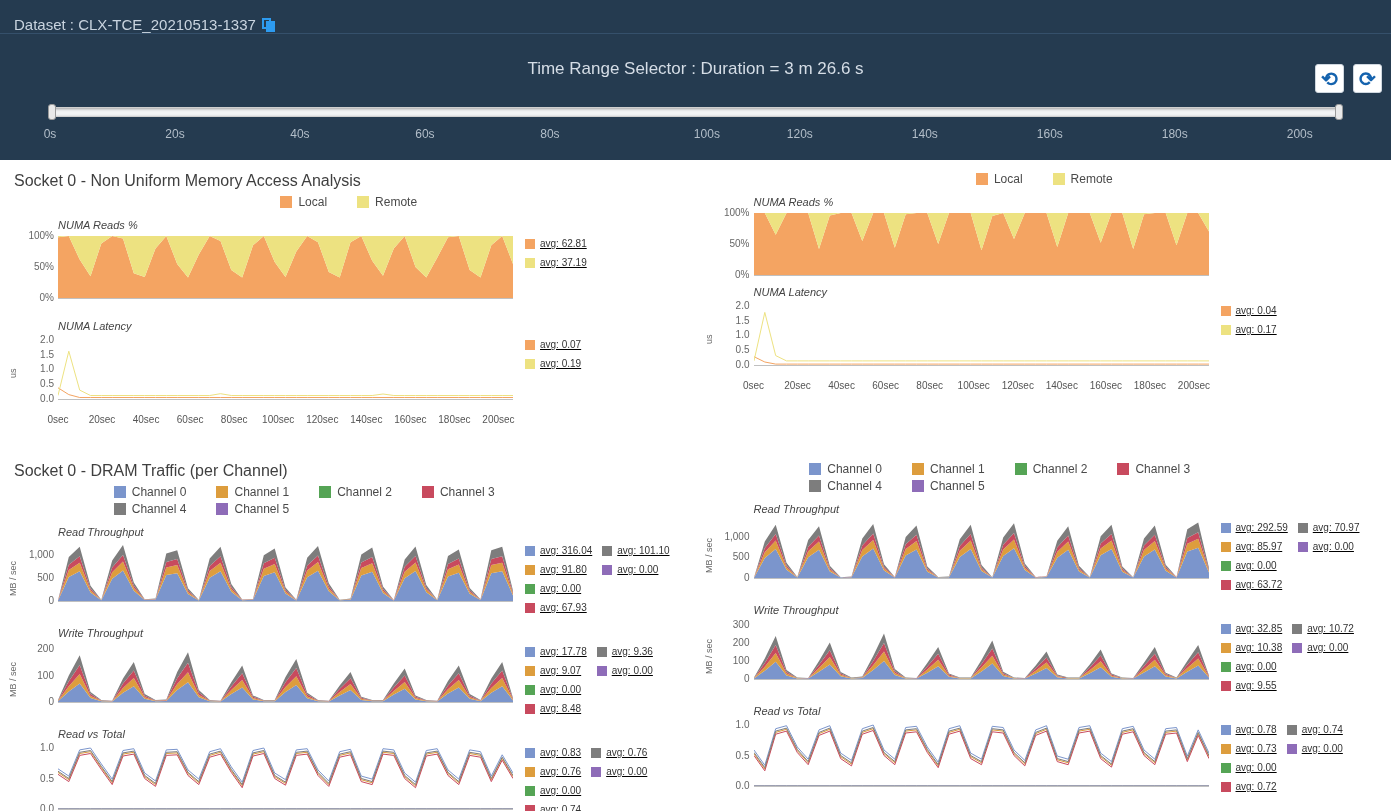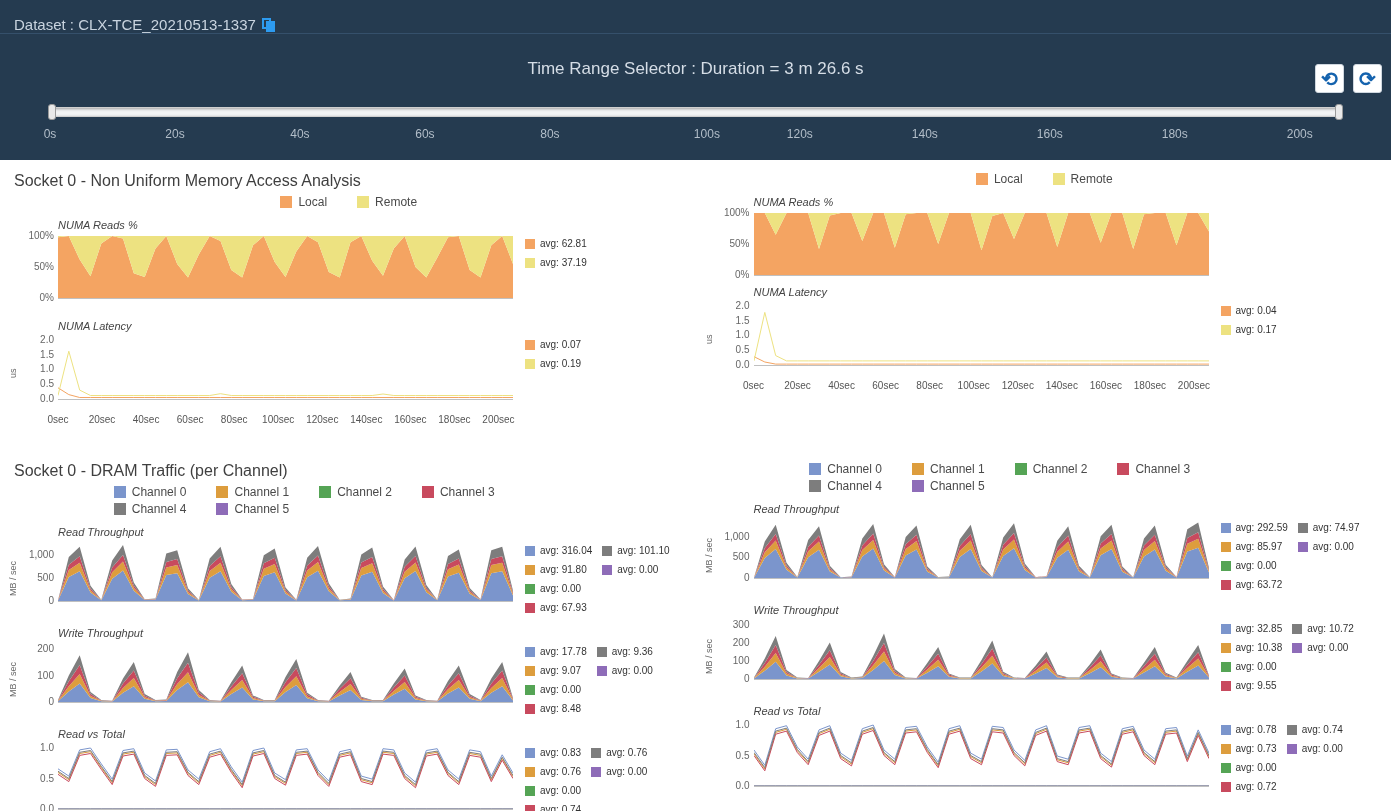--- a/index.html
+++ b/index.html
@@ -65,21 +65,21 @@
   .chart-row { display:flex; align-items:flex-start; }
   .rot-label {
     width:14px; align-self:center; writing-mode:vertical-rl; transform:rotate(180deg);
     font-size:9px; color:#666; text-align:center; min-height:10px;
   }
   .yticks { position:relative; width:36px; font-size:10px; color:#666; }
   .yticks span { position:absolute; right:4px; }
   .plot { display:block; background:#fff; }
   .avgs {
     display:grid; grid-template-rows:repeat(4, 19px); grid-auto-flow:column;
-    column-gap:10px; align-content:start; margin-left:12px; margin-top:1px;
+    column-gap:10px; align-content:start; margin-left:12px; margin-top:1px;text-decoration:underline;
   }
   .avg-item { display:flex; align-items:center; gap:5px; font-size:10px; color:#333; white-space:nowrap; }
   .avg-swatch { width:10px; height:10px; display:inline-block; }
   .xticks { position:relative; height:14px; margin:3px 0 0 50px; width:455px; font-size:10px; color:#555; }
 </style>
 </head>
 <body>
 
 <div class="topbar">
   <div class="dataset">
@@ -500,21 +500,21 @@
             <span class="avg-item">
               <span class="avg-swatch" style="background: rgb(85, 164, 85);"></span>
               <span>avg: 0.00</span>
             </span>
             <span class="avg-item">
               <span class="avg-swatch" style="background: rgb(200, 74, 94);"></span>
               <span>avg: 63.72</span>
             </span>
             <span class="avg-item">
               <span class="avg-swatch" style="background: rgb(125, 125, 125);"></span>
-              <span>avg: 74.97</span>
+              <span>avg: 70.97</span>
             </span>
             <span class="avg-item">
               <span class="avg-swatch" style="background: rgb(142, 108, 184);"></span>
               <span>avg: 0.00</span>
             </span>
           </div>
       </div>
     </div>
     <div class="chart-block">
       <div class="chart-title">Write Throughput</div>

